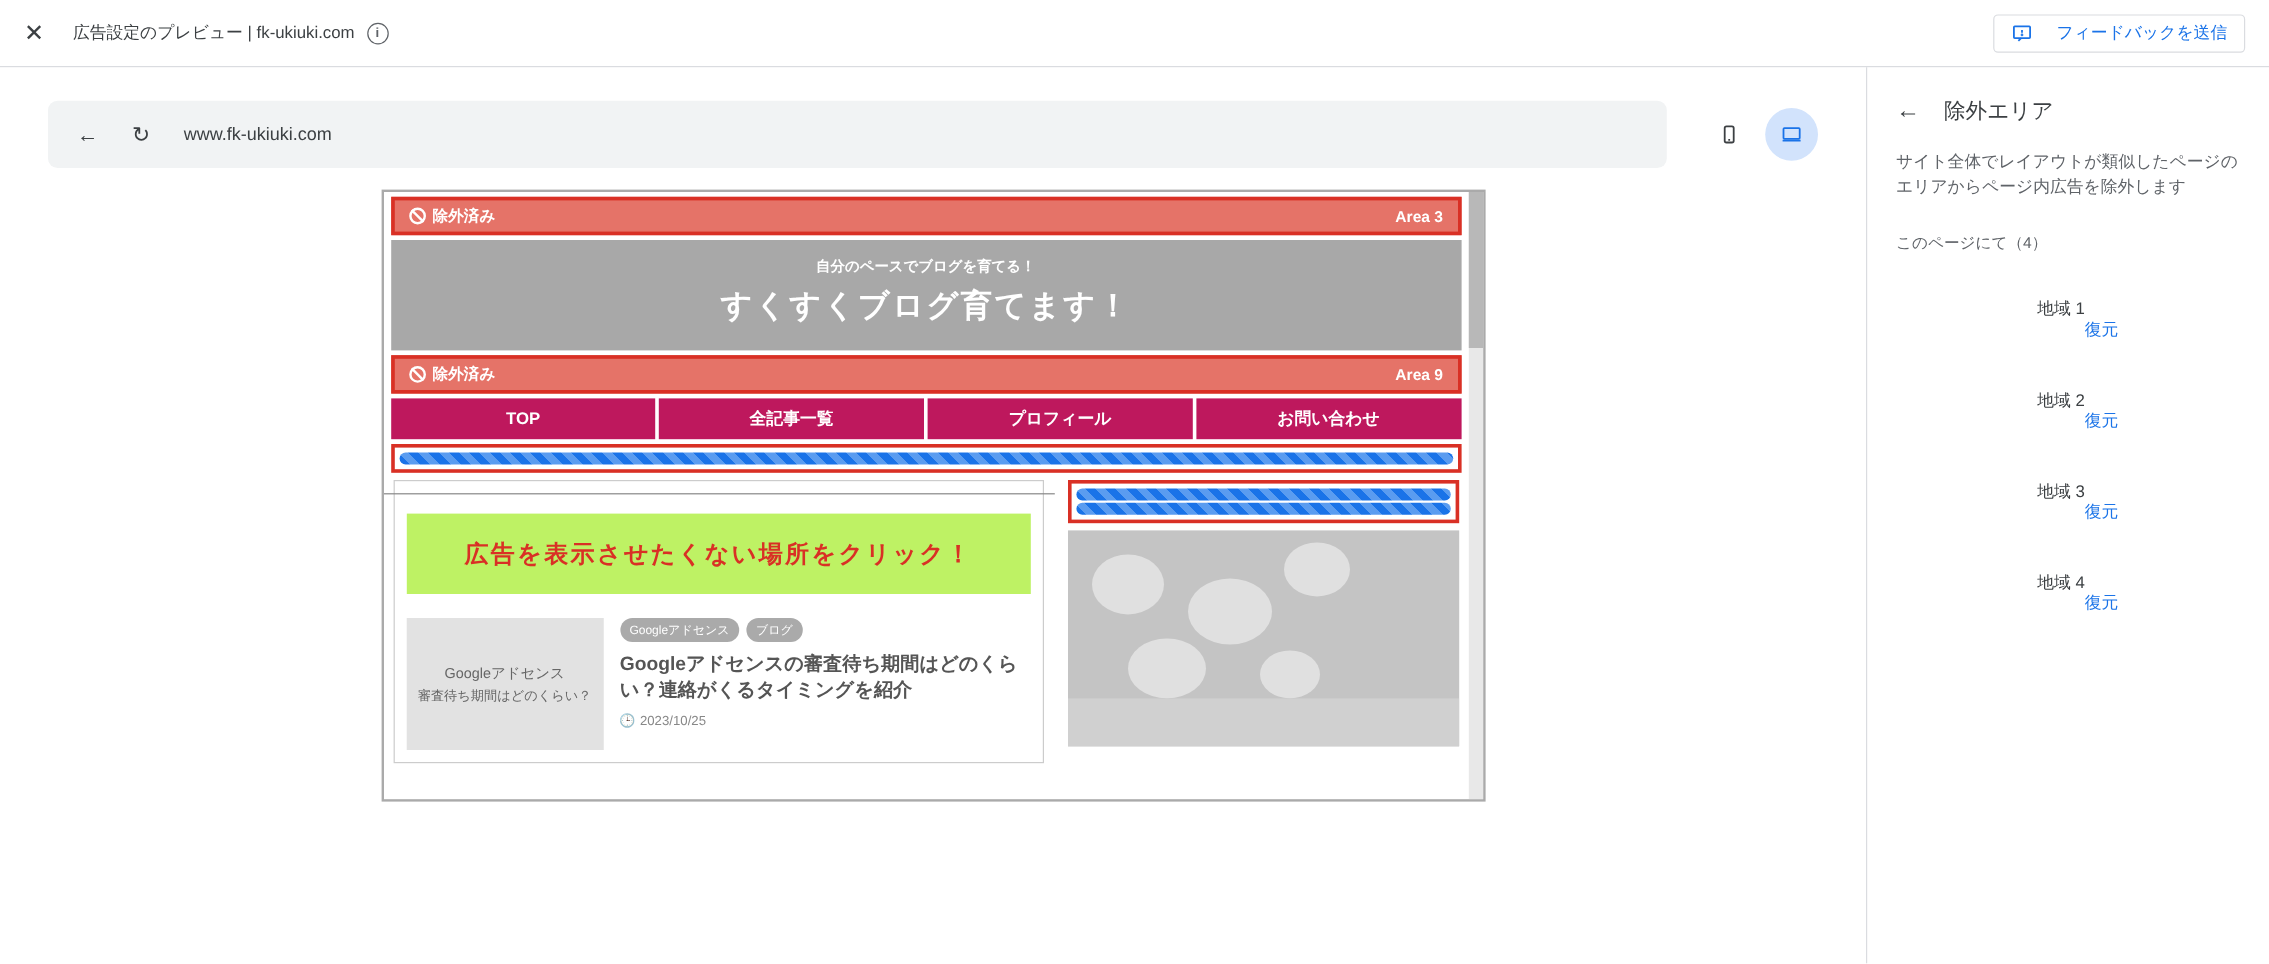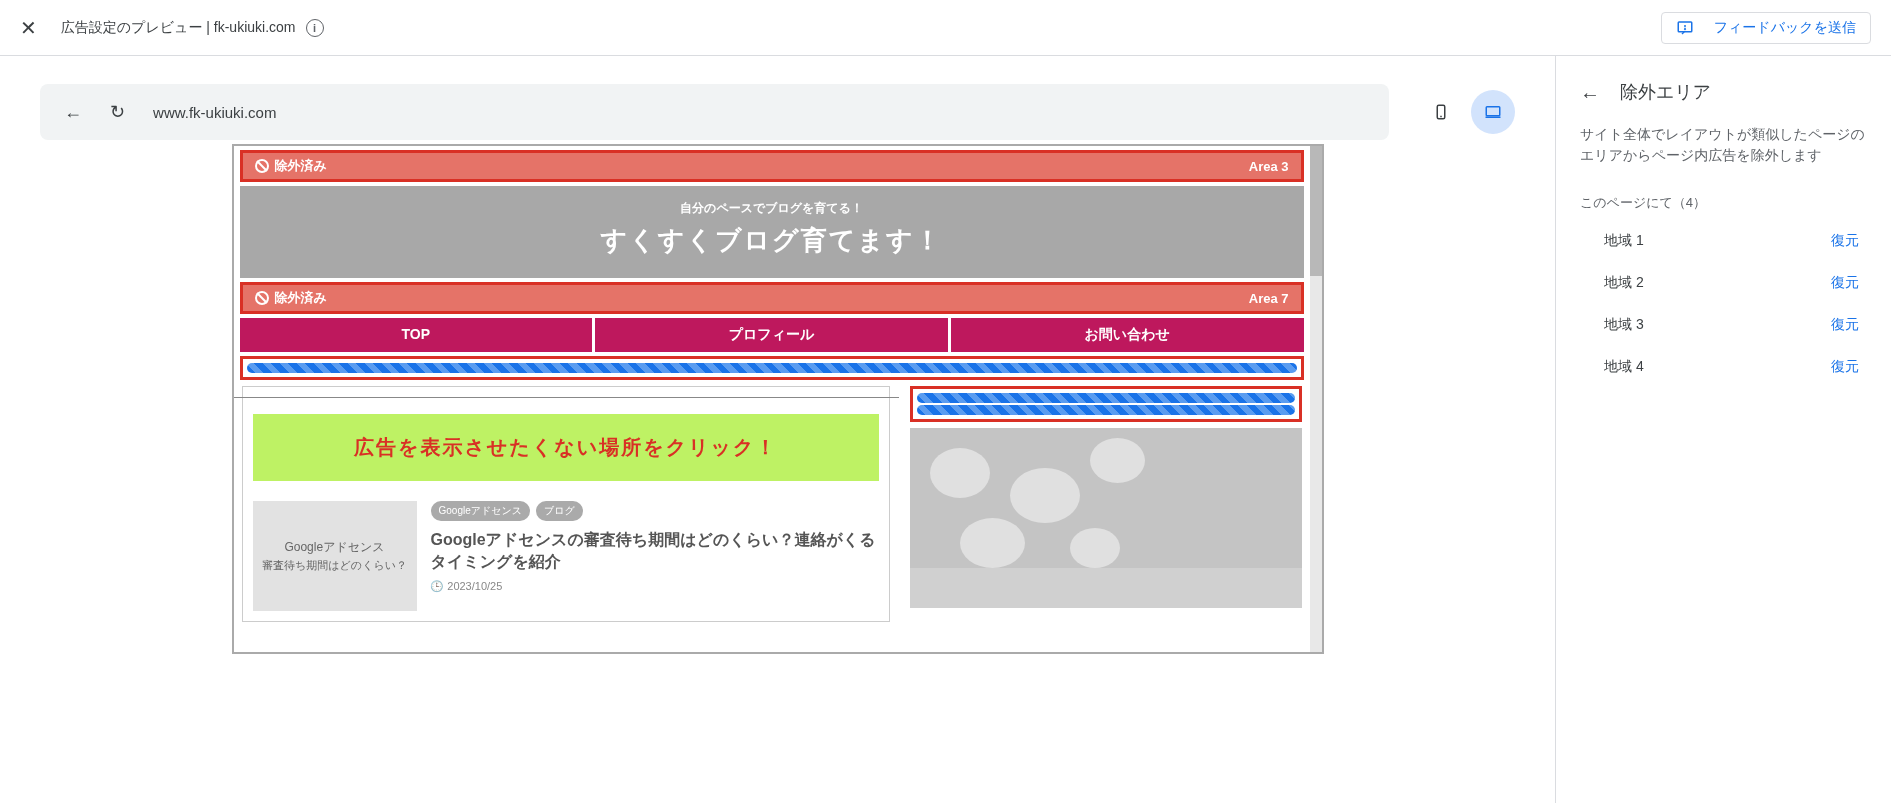--- a/index.html
+++ b/index.html
@@ -28,21 +28,21 @@
     flex: 1; height: 56px; background: #f1f3f4; border-radius: 8px;
     display: flex; align-items: center; padding: 0 24px; gap: 28px;
   }
   .nav-icon { color: #3c4043; font-size: 18px; }
   .url-text { color: #3c4043; font-size: 15px; }
   .device-icons { display: flex; gap: 8px; padding-left: 16px; }
   .device-btn { width: 44px; height: 44px; display: flex; align-items: center; justify-content: center; border-radius: 50%; font-size: 18px; color: #3c4043; }
   .device-btn.active { background: #d2e3fc; color: #1a73e8; }
 
   .site-frame {
-    margin: 4px auto 0; width: 1092px; background: #fff;
+    margin: 18px auto 0; width: 920px; background: #fff;
     border: 2px solid #aaa; position: relative; height: 510px; overflow: hidden;
   }
   .scrollbar-fake { position: absolute; right: 0; top: 0; bottom: 0; width: 12px; background: #e8e8e8; }
   .scroll-thumb { position: absolute; right: 0; top: 0; width: 12px; height: 130px; background: #b8b8b8; }
 
   .excluded-banner {
     border: 3px solid #d93025; background: #e57368; color: #fff;
     display: flex; align-items: center; justify-content: space-between;
     padding: 4px 12px; font-size: 13px; font-weight: bold; margin: 4px 6px;
   }
@@ -83,23 +83,23 @@
 
   .side-img { width: 100%; height: 180px; background: #c4c4c4; position: relative; overflow: hidden; }
   .flower { position: absolute; border-radius: 50%; background: #e0e0e0; }
 
   .side-panel { border-left: 1px solid #dadce0; width: 336px; padding: 24px 24px 0; }
   .panel-head { display: flex; align-items: center; gap: 20px; margin-bottom: 20px; }
   .back-arrow { font-size: 20px; color: #3c4043; cursor: pointer; }
   .panel-title { font-size: 18px; color: #3c4043; }
   .panel-desc { font-size: 14px; color: #5f6368; line-height: 1.5; margin-bottom: 28px; }
   .panel-sub { font-size: 13px; color: #5f6368; margin-bottom: 8px; }
-  .area-row { display: flex; justify-content: space-between; align-items: center; padding: 12px 8px 12px 24px; font-size: 14px; }
+  .area-row { display: flex; justify-content: center; align-items: center; padding: 12px 8px 12px 24px; font-size: 14px; }
   .area-label { color: #3c4043; }
-  .restore-link { color: #1a73e8; cursor: pointer; }
+  .restore-link { color: #1a73e8; cursor: pointer; margin-top: 34px; }
 
   svg.icon { width: 18px; height: 18px; }
 </style>
 </head>
 <body>
 
 <div class="topbar">
   <div class="topbar-left">
     <span class="close-x">✕</span>
     <div class="title-wrap">
@@ -159,25 +159,26 @@
         <div class="hero">
           <div class="hero-sub">自分のペースでブログを育てる！</div>
           <div class="hero-title">すくすくブログ育てます！</div>
         </div>
 
         <div class="excluded-banner">
           <span class="excl-left">
               <span class="no-icon"></span>
               <span>除外済み</span>
             </span>
-          <span>Area 7</span>
+          <span>Area 9</span>
         </div>
 
         <div class="nav-menu">
           <div class="nav-item">TOP</div>
+          <div class="nav-item">全記事一覧</div>
           <div class="nav-item">プロフィール</div>
           <div class="nav-item">お問い合わせ</div>
         </div>
 
         <div class="ad-slot-outer">
           <div class="ad-stripe"></div>
         </div>
 
         <div class="content-row">
           <div class="main-col">

